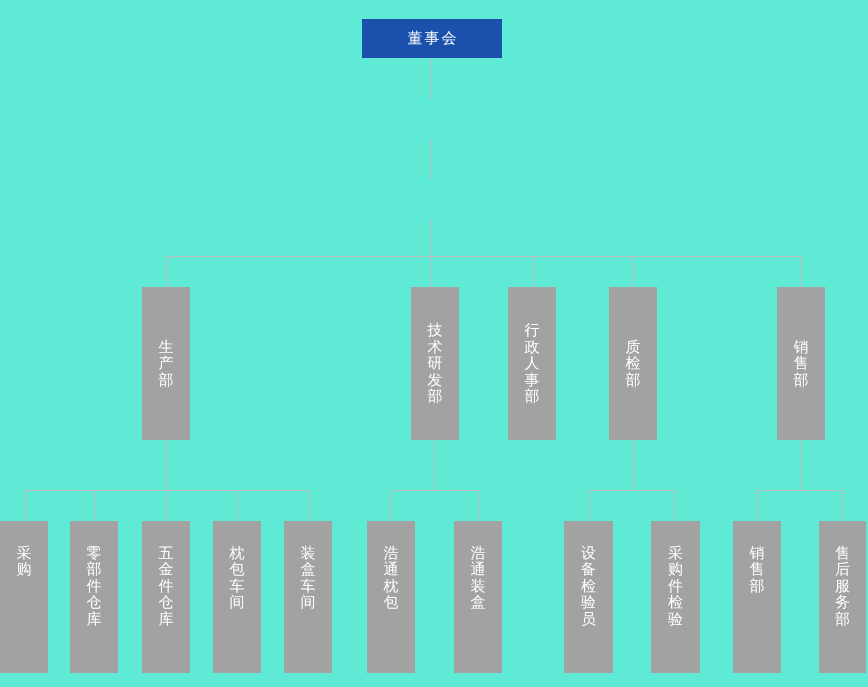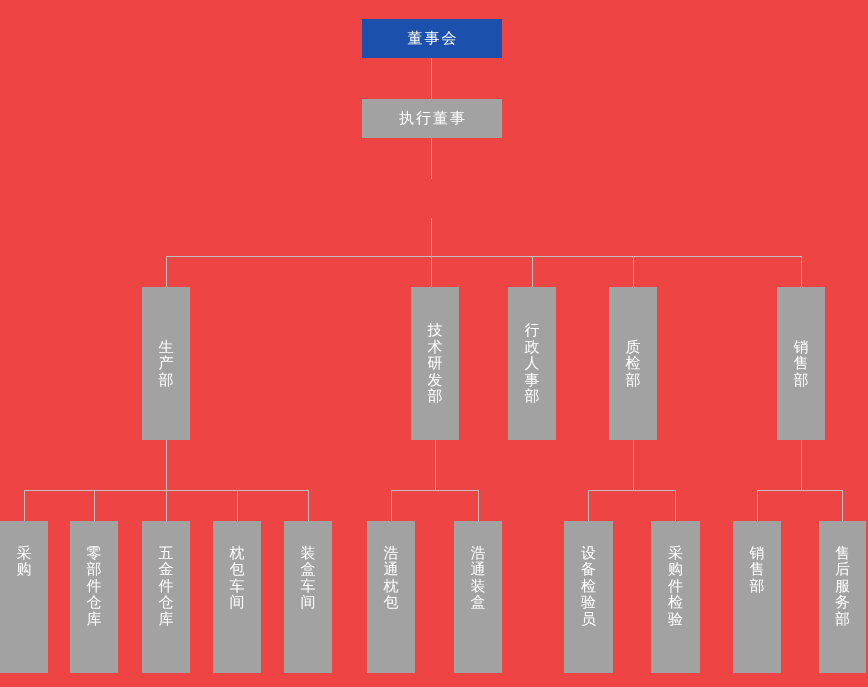--- a/index.html
+++ b/index.html
@@ -1,20 +1,20 @@
 <!DOCTYPE html>
 <html style="--root-bg: #1B51AC; --node-bg: #A2A2A2; --connector: #BFBFBF; --node-text: #FFFFFF;"><head>
 <meta charset="utf-8">
 <style>
   html, body { margin: 0; padding: 0; background: #ffffff; }
   .canvas {
     position: relative;
     width: 868px;
     height: 687px;
-    background: #ef4444;
+    background: #5eead4;
     font-family: Liberation Serif, serif;
     overflow: hidden;
   }
   .node {
     position: absolute;
     background: var(--node-bg, #A2A2A2);
     color: var(--node-text, #ffffff);
     display: flex;
     box-sizing: border-box;
     font-size: 15px;
@@ -87,23 +87,20 @@
   <div class="line vl" style="left:675px; top:490px; height:31px;"></div>
 
   <div class="line vl" style="left:801px; top:440px; height:50px;"></div>
   <div class="line hl" style="left:757px; top:490px; width:86px;"></div>
   <div class="line vl" style="left:757px; top:490px; height:31px;"></div>
   <div class="line vl" style="left:842px; top:490px; height:31px;"></div>
 
   <div class="node hnode root" style="top:19px;">
     <span>董事会</span>
   </div>
-  <div class="node hnode" style="top:99px;">
-    <span>执行董事</span>
-  </div>
 
   <div class="node vnode dept" style="left:142px;">
     <span class="vtext">生
 产
 部</span>
   </div>
   <div class="node vnode dept" style="left:411px;">
     <span class="vtext">技
 术
 研

